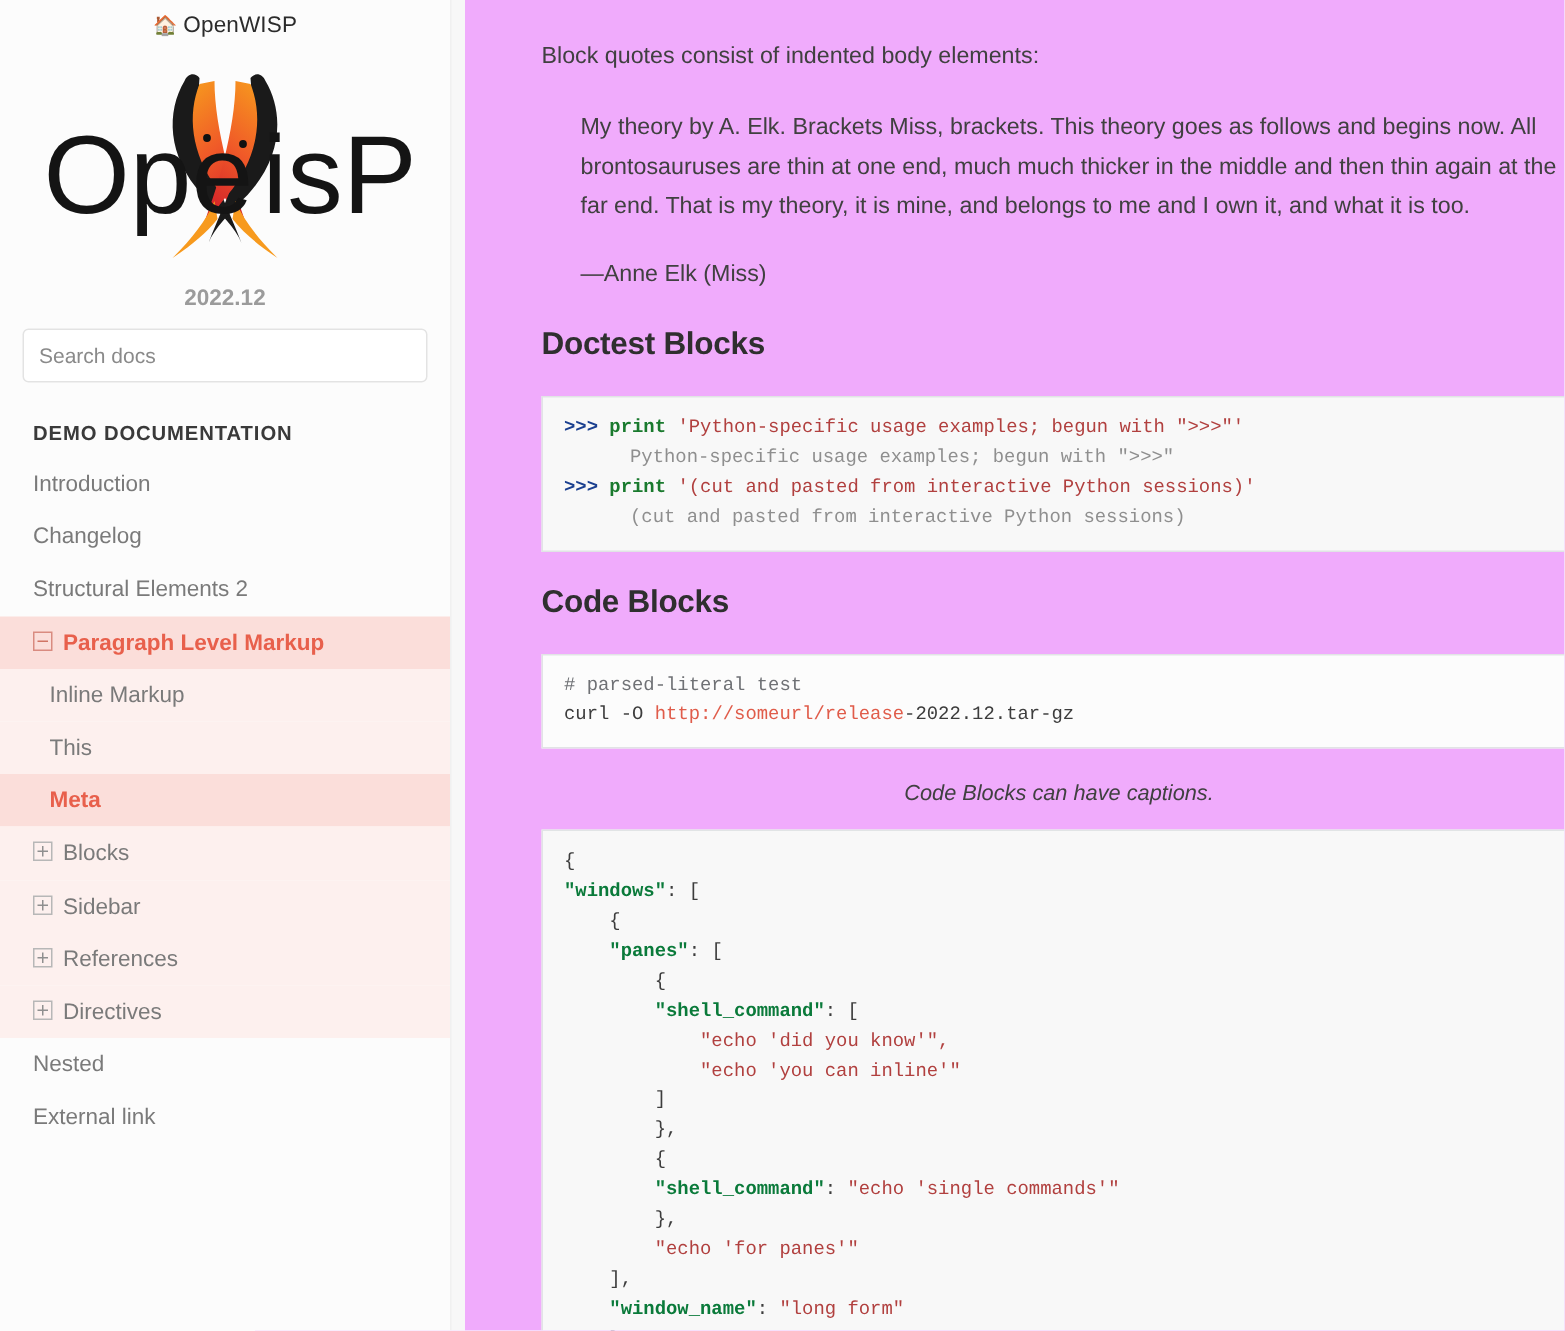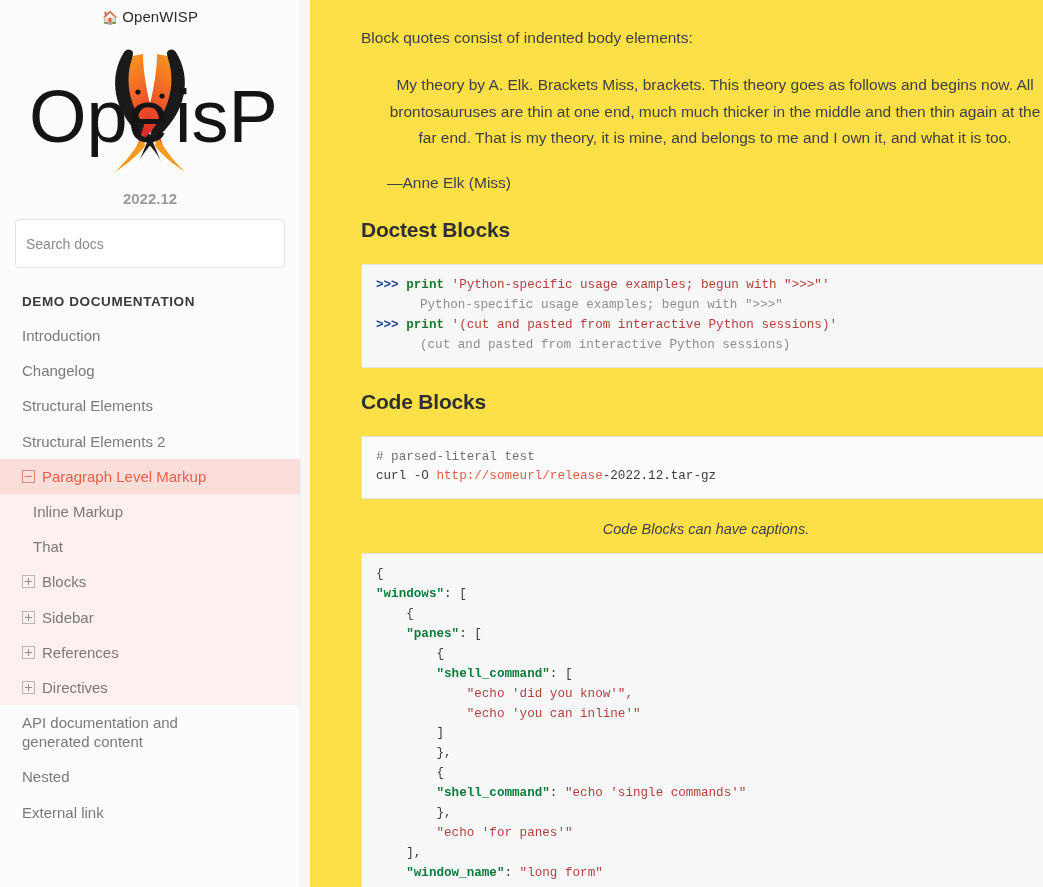--- a/index.html
+++ b/index.html
@@ -46,21 +46,21 @@
   .version {
     text-align: center;
     color: #9b9b9b;
     font-size: 15px;
     padding: 6px 0 12px 0;
     font-weight: bold;
   }
   .search-wrap { padding: 0 15px 18px 15px; }
   .search-input {
     width: 100%;
-    height: 49px;
+    height: 36px;
     border: 1px solid #e3e3e3;
     border-radius: 4px;
     background: #fff;
     padding: 0 10px;
     font-size: 14px;
     color: #555;
     font-family: "Liberation Sans", sans-serif;
     outline: none;
   }
   .search-input::placeholder { color: #8a8a8a; }
@@ -80,21 +80,21 @@
     text-decoration: none;
     padding: 8px 12px 8px 22px;
     line-height: 1.28;
     position: relative;
   }
   .nav-item.l2 { padding-left: 33px; }
   .nav-item.shade-soft { background: #fdf0ee; }
   .nav-item.current-parent {
     background: #fbdeda;
     color: #e8604c;
-    font-weight: normal;
+    font-weight: bold;
   }
   .nav-item.current {
     background: #fbdeda;
     color: #e8604c;
     font-weight: bold;
   }
   .expand-ico {
     display: inline-block;
     width: 13px; height: 13px;
     border: 1px solid #b7b7b7;
@@ -113,21 +113,21 @@
     top: 2px; bottom: 2px; left: 5px; width: 1px;
     background: #8f8f8f;
   }
   .nav-item.current-parent .expand-ico { border-color: #d98b80; }
   .nav-item.current-parent .expand-ico::before { background: #d07565; }
 
   
   .content {
     flex: 1;
     height: 887px;
-    background: #fde047;
+    background: #f0abfc;
     padding: 26px 0 0 0;
     overflow: hidden;
     position: relative;
   }
   .content-inner { padding-left: 51px; padding-right: 0; }
   .para {
     font-size: 15.5px;
     color: #404040;
     line-height: 1.55;
     margin: 0 0 22px 0;
@@ -135,21 +135,20 @@
   }
   .blockquote {
     margin: 0 0 6px 26px;
     max-width: 690px;
   }
   .blockquote p {
     font-size: 15.5px;
     color: #404040;
     line-height: 1.72;
     margin: 0 0 22px 0;
-    text-align: center;
   }
   .attrib { font-size: 15.5px; color: #404040; margin: 0 0 26px 26px; }
 
   h2.sect {
     font-size: 21px;
     color: #2f2f2f;
     font-weight: bold;
     margin: 16px 0 22px 0;
     letter-spacing: -.2px;
   }
@@ -228,33 +227,32 @@
 
     <div class="search-wrap">
       <input class="search-input" type="text" placeholder="Search docs" style="">
     </div>
 
     <div class="nav">
       <div class="nav-caption">DEMO DOCUMENTATION</div>
       <a class="nav-item">Introduction</a>
       <a class="nav-item">Changelog</a>
 
-      <a class="nav-item">Structural Elements</a>
       <a class="nav-item">Structural Elements 2</a>
 
       <a class="nav-item current-parent"><span class="expand-ico"></span><span>Paragraph Level Markup</span></a>
       <a class="nav-item l2 shade-soft">Inline Markup</a>
-      <a class="nav-item l2 shade-soft">That</a>
+      <a class="nav-item l2 shade-soft">This</a>
+      <a class="nav-item l2 current">Meta</a>
 
       <a class="nav-item shade-soft"><span class="expand-ico plus"></span><span>Blocks</span></a>
       <a class="nav-item shade-soft"><span class="expand-ico plus"></span><span>Sidebar</span></a>
       <a class="nav-item shade-soft"><span class="expand-ico plus"></span><span>References</span></a>
       <a class="nav-item shade-soft"><span class="expand-ico plus"></span><span>Directives</span></a>
 
-      <a class="nav-item" style="max-width:250px">API documentation and generated content</a>
       <a class="nav-item">Nested</a>
       <a class="nav-item">External link</a>
     </div>
   </div>
 
   <div class="sidebar-gutter"></div>
 
   <div class="content">
     <div class="content-inner">
 

